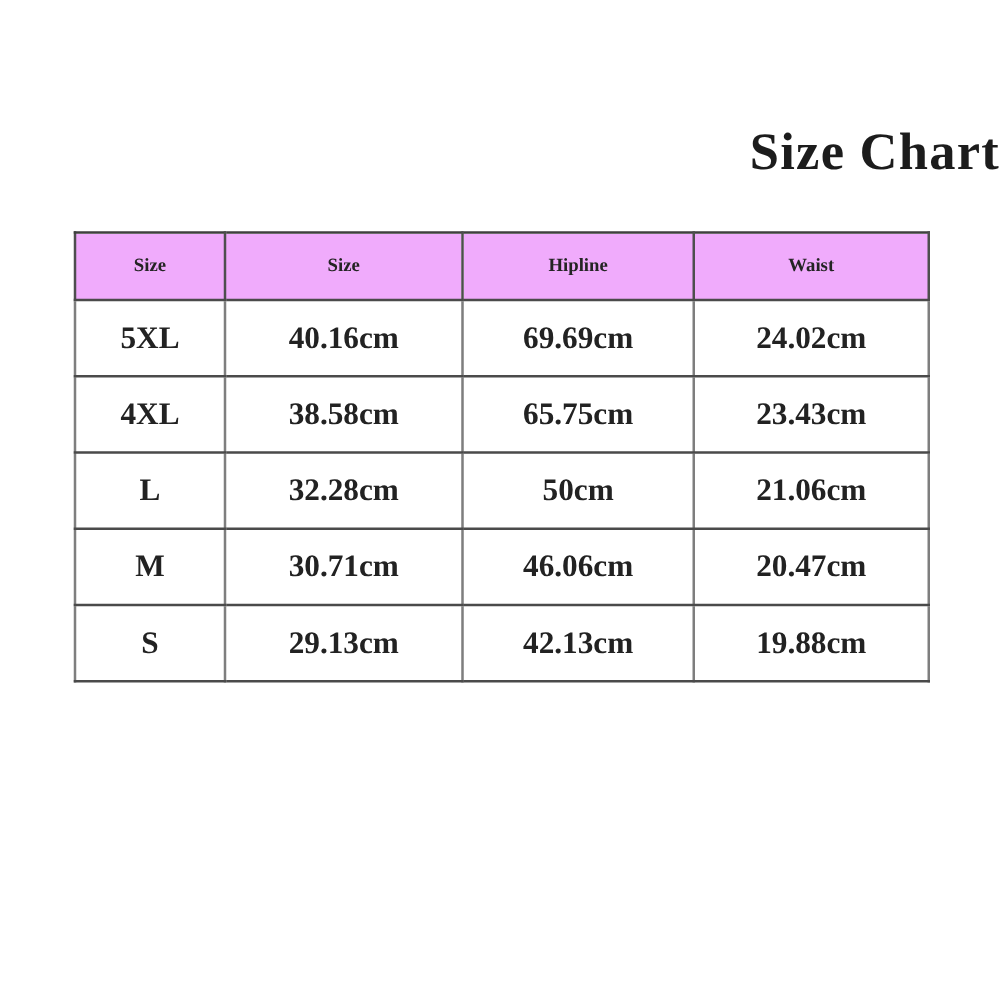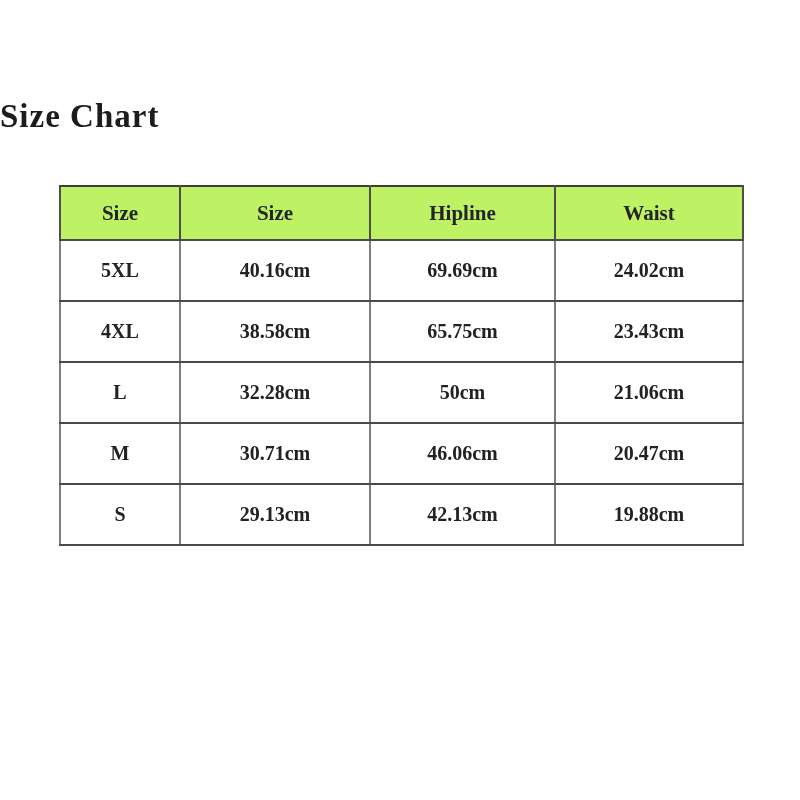--- a/index.html
+++ b/index.html
@@ -15,22 +15,22 @@
     font-family: "Liberation Serif", "DejaVu Serif", serif;
     color: #1f1f1f;
     overflow: hidden;
   }
   .title {
     position: absolute;
     top: 98px;
     left: 0;
     width: 800px;
     margin: 0;
-    text-align: left;
-    font-size: 33px;
+    text-align: right;
+    font-size: 42px;
     font-weight: bold;
     letter-spacing: 1px;
     color: #1c1c1c;
   }
   table.size-table {
     position: absolute;
     left: 59px;
     top: 185px;
     width: 683px;
     border-collapse: collapse;
@@ -47,31 +47,31 @@
     font-weight: bold;
     border-left: 2px solid #7e7e7e;
     border-right: 2px solid #7e7e7e;
     border-top: 2px solid #4a4a4a;
     border-bottom: 2px solid #4a4a4a;
     padding: 0;
     overflow: hidden;
   }
   .size-table thead th {
     height: 52px;
-    background: #bef264;
-    font-size: 21px;
+    background: #f0abfc;
+    font-size: 15px;
     color: #242424;
     border-left-color: #4e4e4e;
     border-right-color: #4e4e4e;
     border-top-color: #3f3f3f;
   }
   .size-table tbody td {
     height: 59px;
     background: #ffffff;
-    font-size: 20px;
+    font-size: 25px;
     color: #222222;
   }
 </style>
 </head>
 <body>
 
 <div class="canvas">
 
   <h1 class="title">Size Chart</h1>
 

